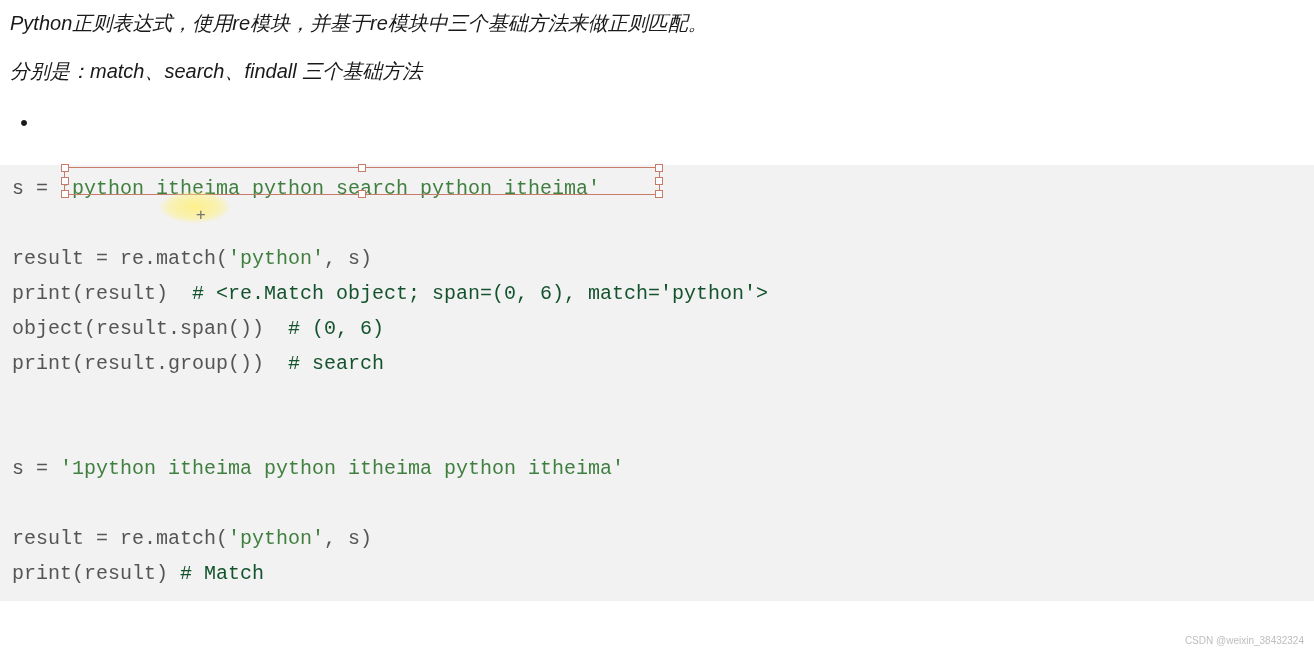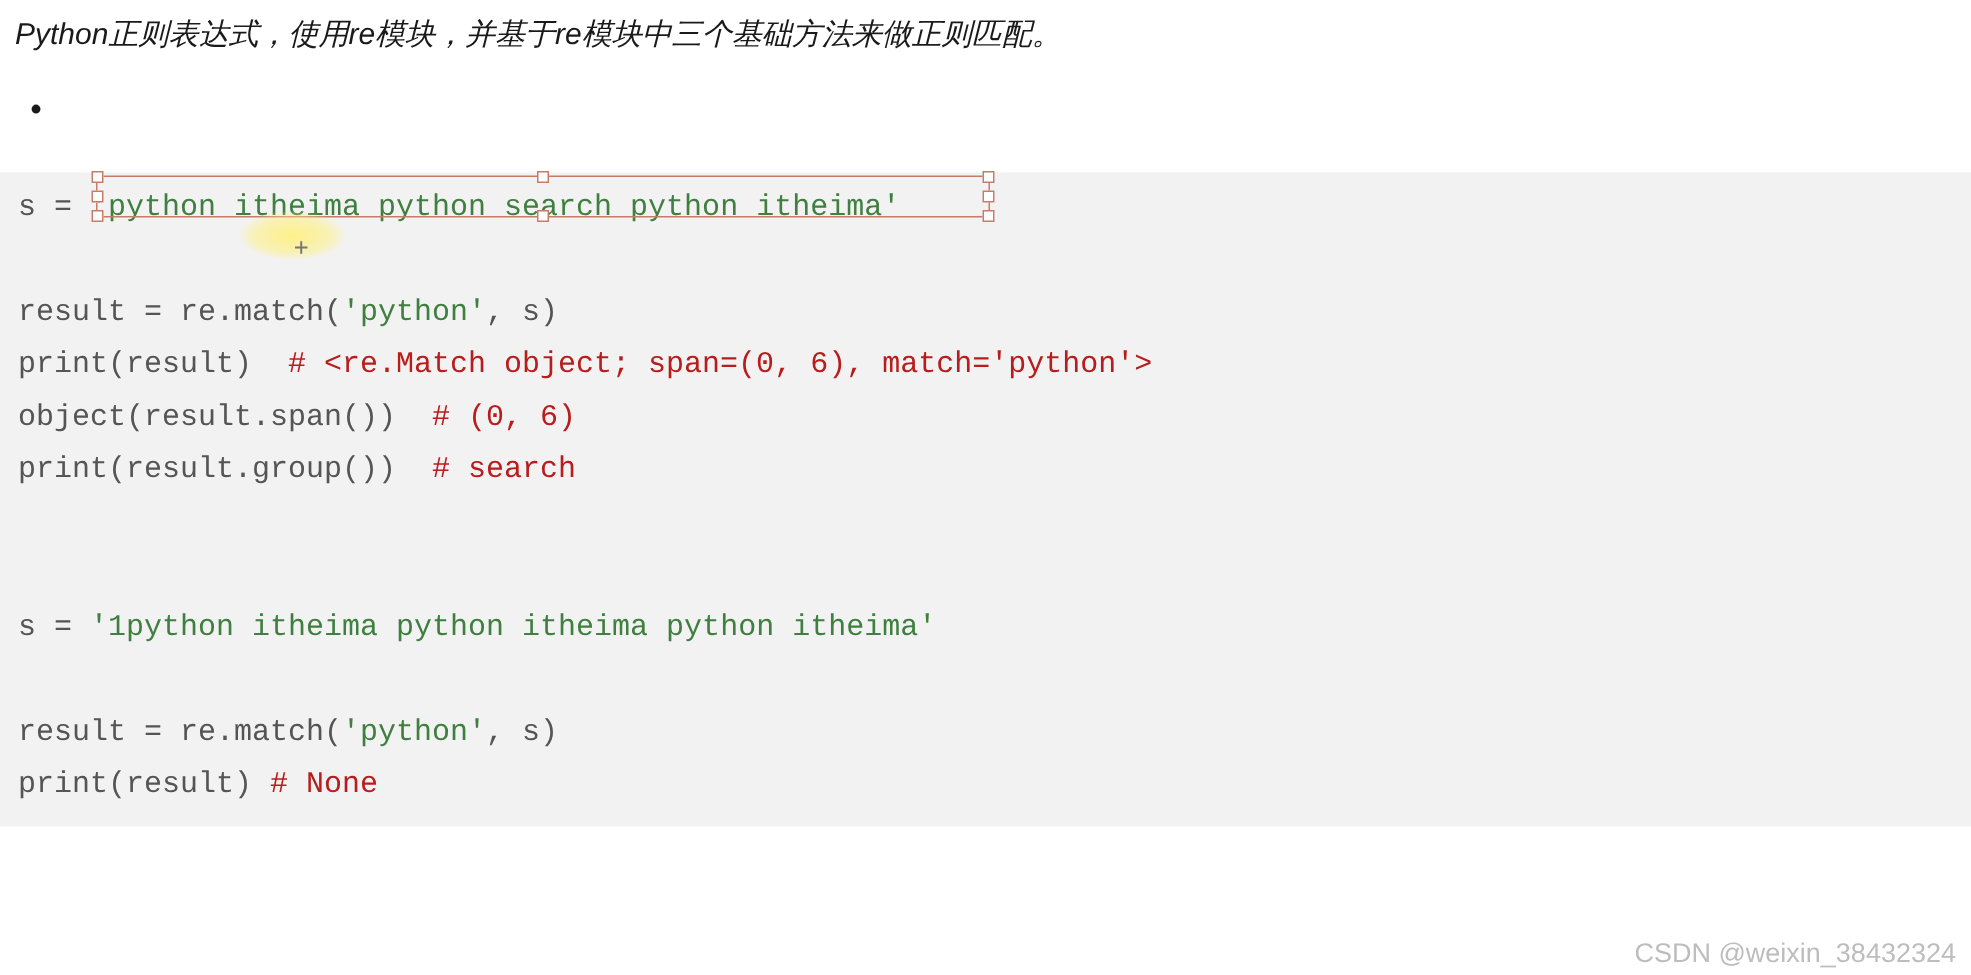--- a/index.html
+++ b/index.html
@@ -38,21 +38,21 @@
     background: #f2f2f2;
     padding: 6px 12px 10px 12px;
     font-family: "SFMono-Regular", Consolas, "Liberation Mono", Menlo, monospace;
     font-size: 20px;
     line-height: 1.75;
     color: #6a6a6a;
     position: relative;
   }
   .code-line { white-space: pre; }
   .tok-str { color: #3f7f3f; }
-  .tok-comment { color: #b91c1c; }
+  .tok-comment { color: #14532d; }
   .tok-black { color: #555; }
 
   .sel-outer {
     position: absolute;
     border: 1px solid #c77c6a;
     left: 64px;
     top: 2px;
     width: 594px;
     height: 26px;
     pointer-events: none;
@@ -88,30 +88,31 @@
     top: 36px;
     font-family: monospace;
     font-size: 16px;
     color: #777;
     pointer-events: none;
   }
   .watermark {
     position: absolute;
     right: 10px;
     bottom: 4px;
-    font-size: 18px;
+    font-size: 10px;
     color: #bdbdbd;
     font-family: -apple-system, sans-serif;
   }
 </style>
 </head>
 <body>
 
 <div class="text-block">
   <p class="p1">Python正则表达式，使用re模块，并基于re模块中三个基础方法来做正则匹配。</p>
+  <p class="p2">分别是：match、search、findall 三个基础方法</p>
   <div class="bullet-row">
     <span class="bullet-dot">•</span>
   </div>
 </div>
 
 <div class="code-area">
   <div class="sel-outer">
     <span class="handle h-tl"></span>
     <span class="handle h-tm"></span>
     <span class="handle h-tr"></span>
@@ -128,16 +129,16 @@
   <div class="code-line">&nbsp;</div>
   <div class="code-line"><span class="tok-black">result = re.match(</span><span class="tok-str">'python'</span><span class="tok-black">, s)</span></div>
   <div class="code-line"><span class="tok-black">print(result)  </span><span class="tok-comment"># &lt;re.Match object; span=(0, 6), match='python'&gt;</span></div>
   <div class="code-line"><span class="tok-black">object(result.span())  </span><span class="tok-comment"># (0, 6)</span></div>
   <div class="code-line"><span class="tok-black">print(result.group())  </span><span class="tok-comment"># search</span></div>
   <div class="code-line">&nbsp;</div>
   <div class="code-line">&nbsp;</div>
   <div class="code-line"><span class="tok-black">s = </span><span class="tok-str">'1python itheima python itheima python itheima'</span></div>
   <div class="code-line">&nbsp;</div>
   <div class="code-line"><span class="tok-black">result = re.match(</span><span class="tok-str">'python'</span><span class="tok-black">, s)</span></div>
-  <div class="code-line"><span class="tok-black">print(result) </span><span class="tok-comment"># None</span></div>
+  <div class="code-line"><span class="tok-black">print(result) </span><span class="tok-comment"># Match</span></div>
 </div>
 
 <div class="watermark">CSDN @weixin_38432324</div>
 
 </body></html>

